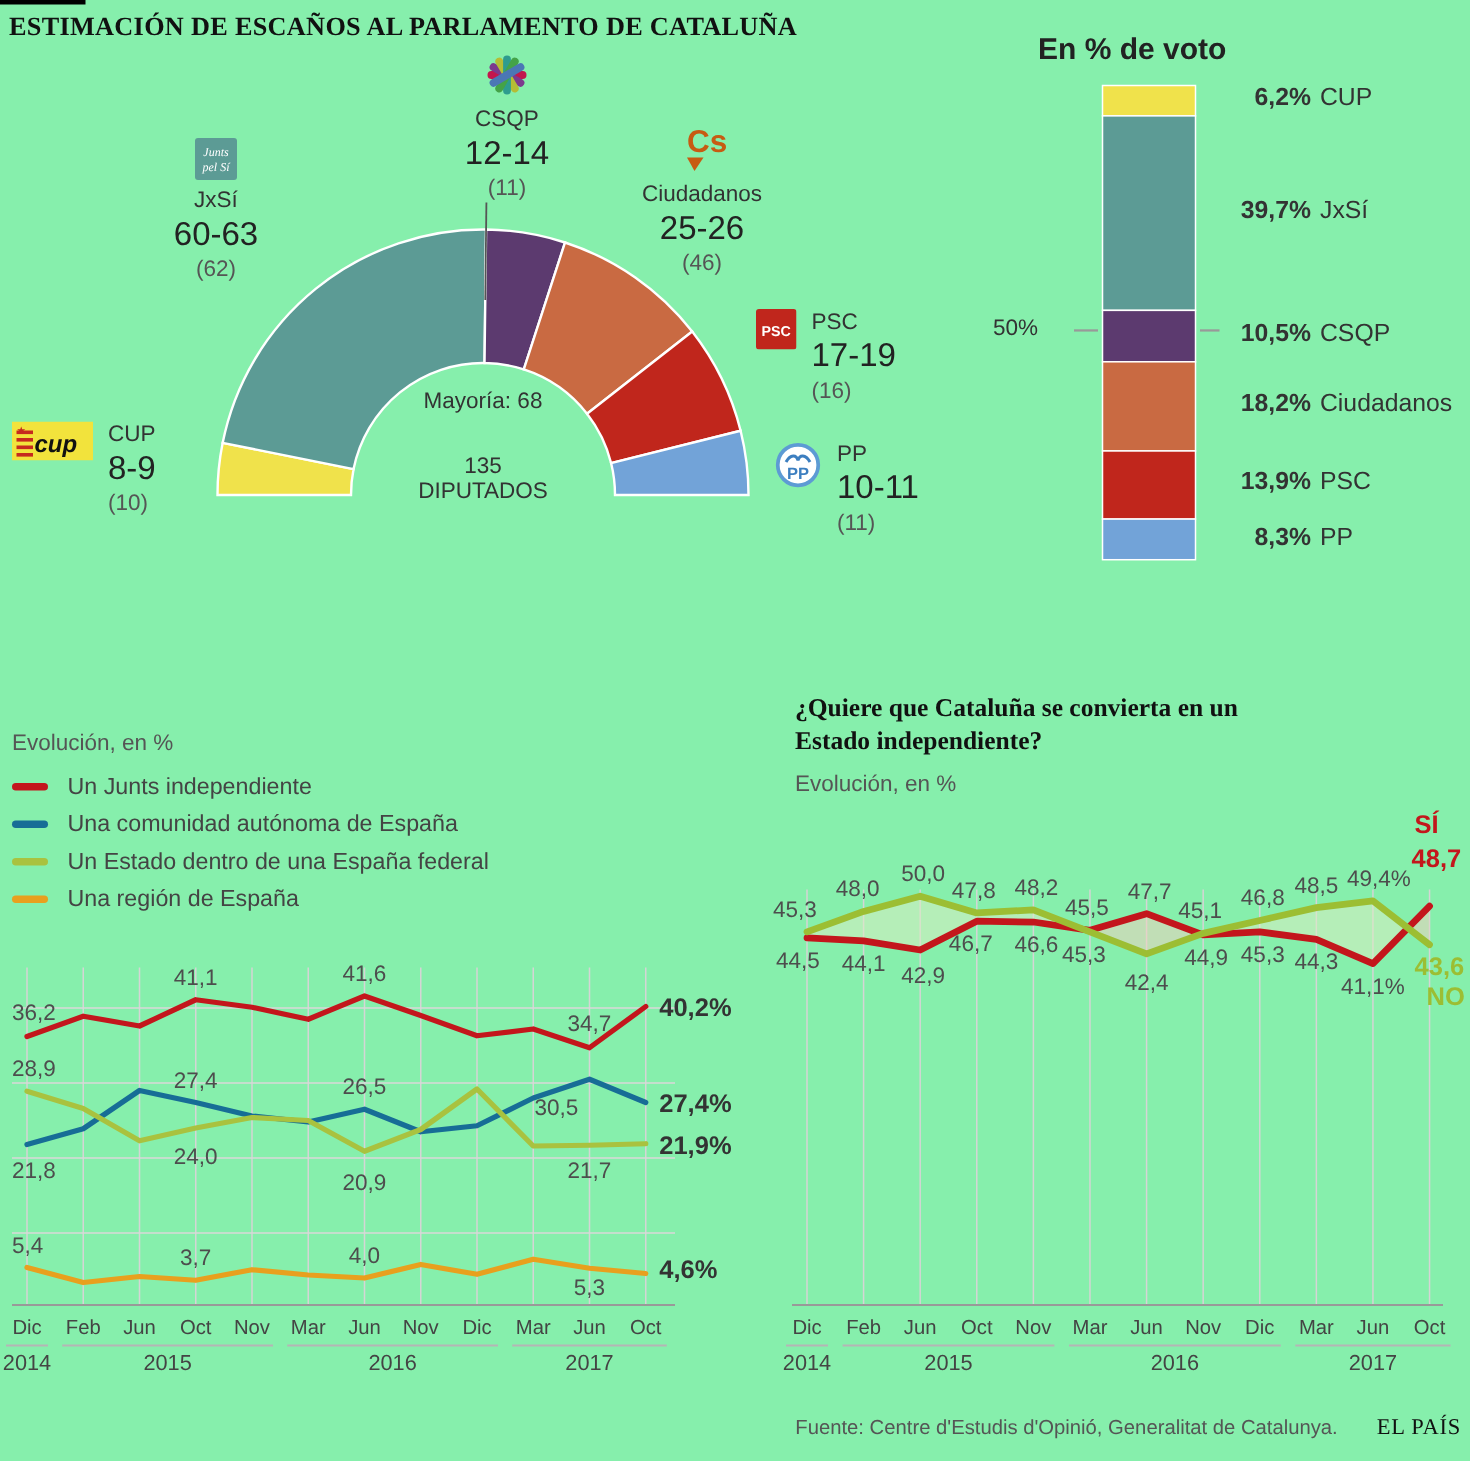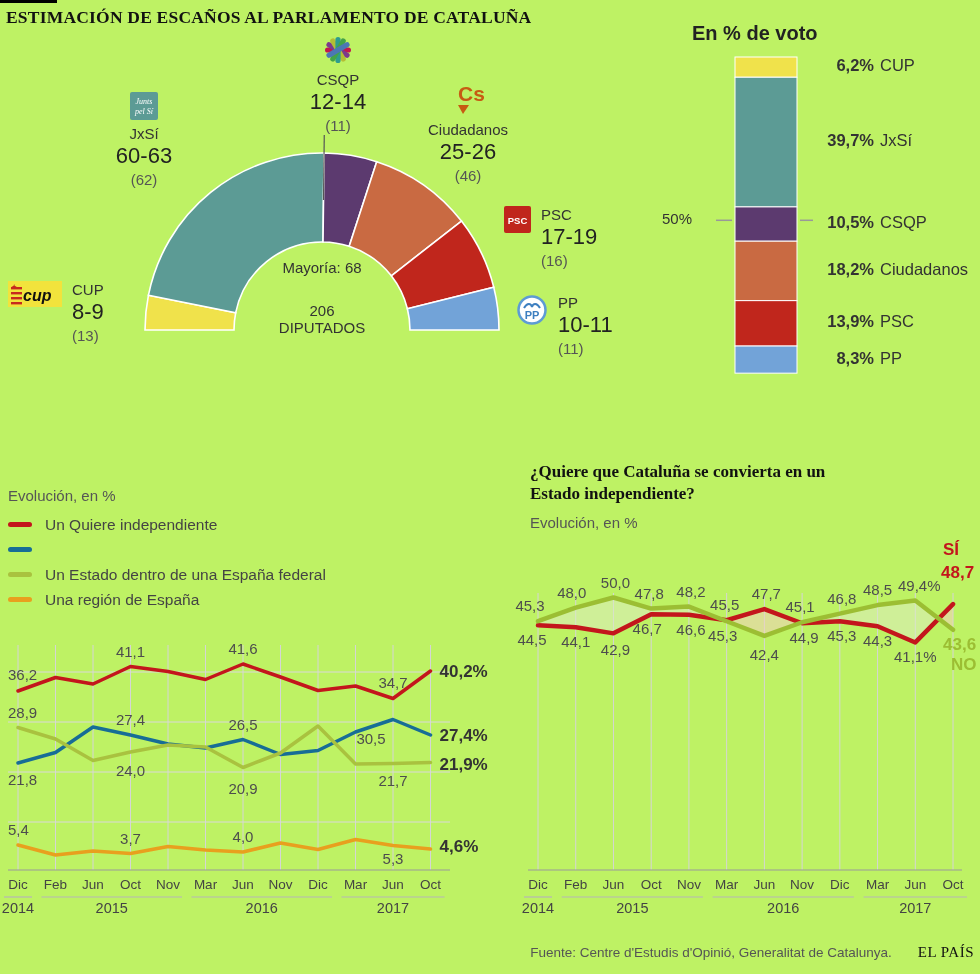--- a/index.html
+++ b/index.html
@@ -1,16 +1,16 @@
 <!DOCTYPE html>
 <html><head>
 <meta charset="utf-8">
 <style>
   html,body{margin:0;padding:0;background:#fff;}
-  .stage{position:relative;width:980px;height:974px;background:#bef264;overflow:hidden;
+  .stage{position:relative;width:980px;height:974px;background:#86efac;overflow:hidden;
          font-family:"Liberation Sans",sans-serif;color:#333;}
   .abs{position:absolute;}
   .top-rule{left:0;top:0;width:57px;height:3px;background:#000;}
   .main-title{left:6px;top:7px;font-family:"Liberation Serif",serif;font-weight:bold;
               font-size:17.5px;color:#111;letter-spacing:.2px;}
   .main-sub{left:6px;top:31px;font-size:15px;color:#555;}
   .bar-title{left:692px;top:22px;font-size:20px;font-weight:bold;color:#222;}
   .fifty{left:662px;top:210px;width:48px;font-size:15px;color:#333;}
   .bar-row{position:absolute;left:818px;width:175px;font-size:16.5px;color:#333;white-space:nowrap;}
   .bar-row b{display:inline-block;width:56px;text-align:right;font-weight:bold;}
@@ -189,39 +189,39 @@
         <text x="632.325" y="913" text-anchor="middle" font-size="14.5" font-weight="400" fill="#444" font-family="&quot;Liberation Sans&quot;,sans-serif">2015</text>
         <line x1="712.65" y1="897" x2="853.8399999999999" y2="897" stroke="#b5b5b5" stroke-width="1.2"></line>
         <text x="783.2449999999999" y="913" text-anchor="middle" font-size="14.5" font-weight="400" fill="#444" font-family="&quot;Liberation Sans&quot;,sans-serif">2016</text>
         <line x1="863.5699999999999" y1="897" x2="967.03" y2="897" stroke="#b5b5b5" stroke-width="1.2"></line>
         <text x="915.3" y="913" text-anchor="middle" font-size="14.5" font-weight="400" fill="#444" font-family="&quot;Liberation Sans&quot;,sans-serif">2017</text>
       </g>
     </svg>
 
   <div class="abs hemi-note">Mayoría: 68</div>
   <div class="abs hemi-total">
-    <div>206</div>
+    <div>135</div>
     <div>DIPUTADOS</div>
   </div>
 
   <div class="pcard rowl" style="left:8px;top:281px">
     <span class="plogo">
       <svg width="54" height="26">
           <rect width="54" height="26" fill="#F2E33C"></rect>
         <rect x="3" y="6" width="11" height="2.4" fill="#C62A1E"></rect>
           <rect x="3" y="11" width="11" height="2.4" fill="#C62A1E"></rect>
         <rect x="3" y="16" width="11" height="2.4" fill="#C62A1E"></rect>
           <rect x="3" y="21" width="11" height="2.4" fill="#C62A1E"></rect>
         <text x="3" y="8" font-size="7" fill="#C62A1E">★</text>
         <text x="15" y="20" font-size="16" font-weight="bold" font-style="italic" fill="#111" font-family="Liberation Sans,sans-serif">cup</text>
       </svg></span>
     <div class="ptxt">
       <div class="pname">CUP</div>
       <div class="prange">8-9</div>
-      <div class="pprev">(13)</div>
+      <div class="pprev">(10)</div>
     </div>
   </div>
 
   <div class="pcard center" style="left:100px;top:92px;width:88px">
     <span class="plogo">
       <svg width="28" height="28">
           <rect width="28" height="28" rx="2" fill="#5C9B95"></rect>
         <text x="14" y="12" text-anchor="middle" font-size="8" font-style="italic" fill="#fff" font-family="Liberation Serif,serif">Junts</text>
         <text x="14" y="22" text-anchor="middle" font-size="8" font-style="italic" fill="#fff" font-family="Liberation Serif,serif">pel Sí</text>
       </svg></span>
@@ -293,24 +293,25 @@
       <div class="bar-row" style="top: 213.056px;"><b>10,5%</b><span>CSQP</span></div>
       <div class="bar-row" style="top: 259.923px;"><b>18,2%</b><span>Ciudadanos</span></div>
       <div class="bar-row" style="top: 312.342px;"><b>13,9%</b><span>PSC</span></div>
       <div class="bar-row" style="top: 348.595px;"><b>8,3%</b><span>PP</span></div>
     </div>
 
   <div class="abs chart-sub" style="left:8px;top:487px">Evolución, en %</div>
   <div class="abs legend">
     <div class="li">
         <span class="sw" style="background: rgb(195, 22, 28);"></span>
-        <span>Un Quiere independiente</span>
+        <span>Un Junts independiente</span>
       </div>
     <div class="li">
         <span class="sw" style="background: rgb(23, 109, 150);"></span>
+        <span>Una comunidad autónoma de España</span>
       </div>
     <div class="li">
         <span class="sw" style="background: rgb(169, 194, 63);"></span>
         <span>Un Estado dentro de una España federal</span>
       </div>
     <div class="li">
         <span class="sw" style="background: rgb(232, 160, 30);"></span>
         <span>Una región de España</span>
       </div>
   </div>

